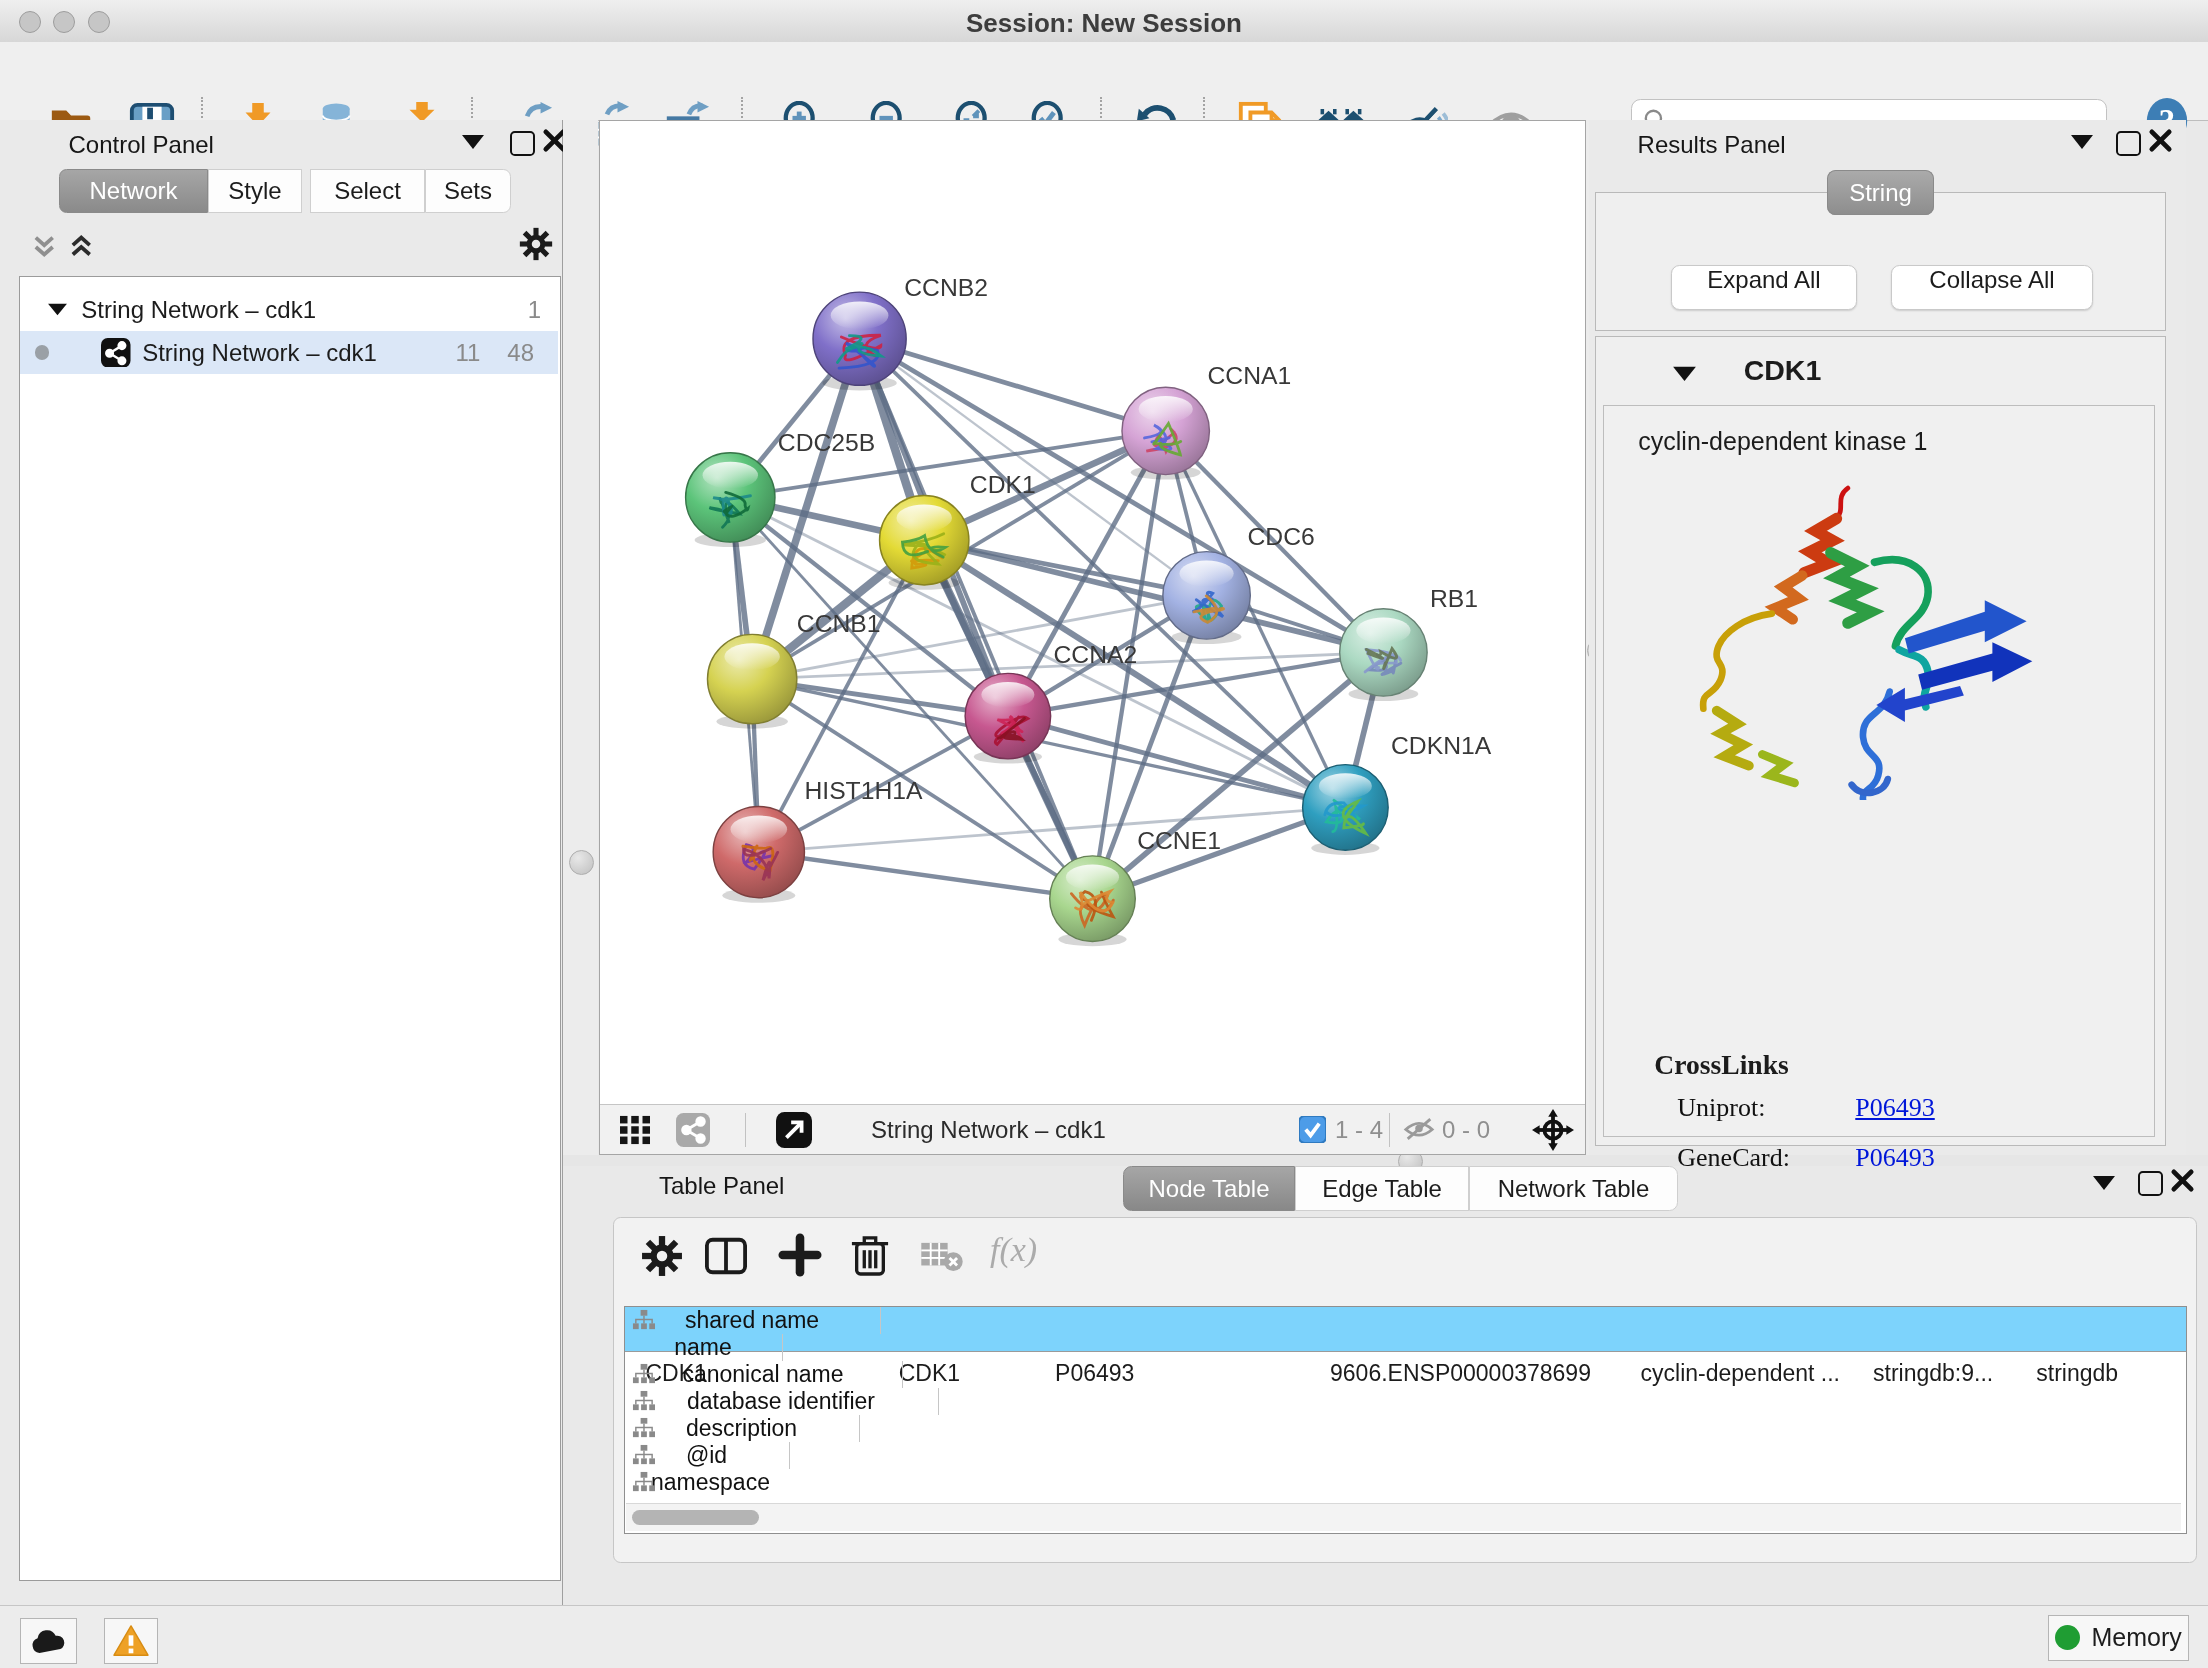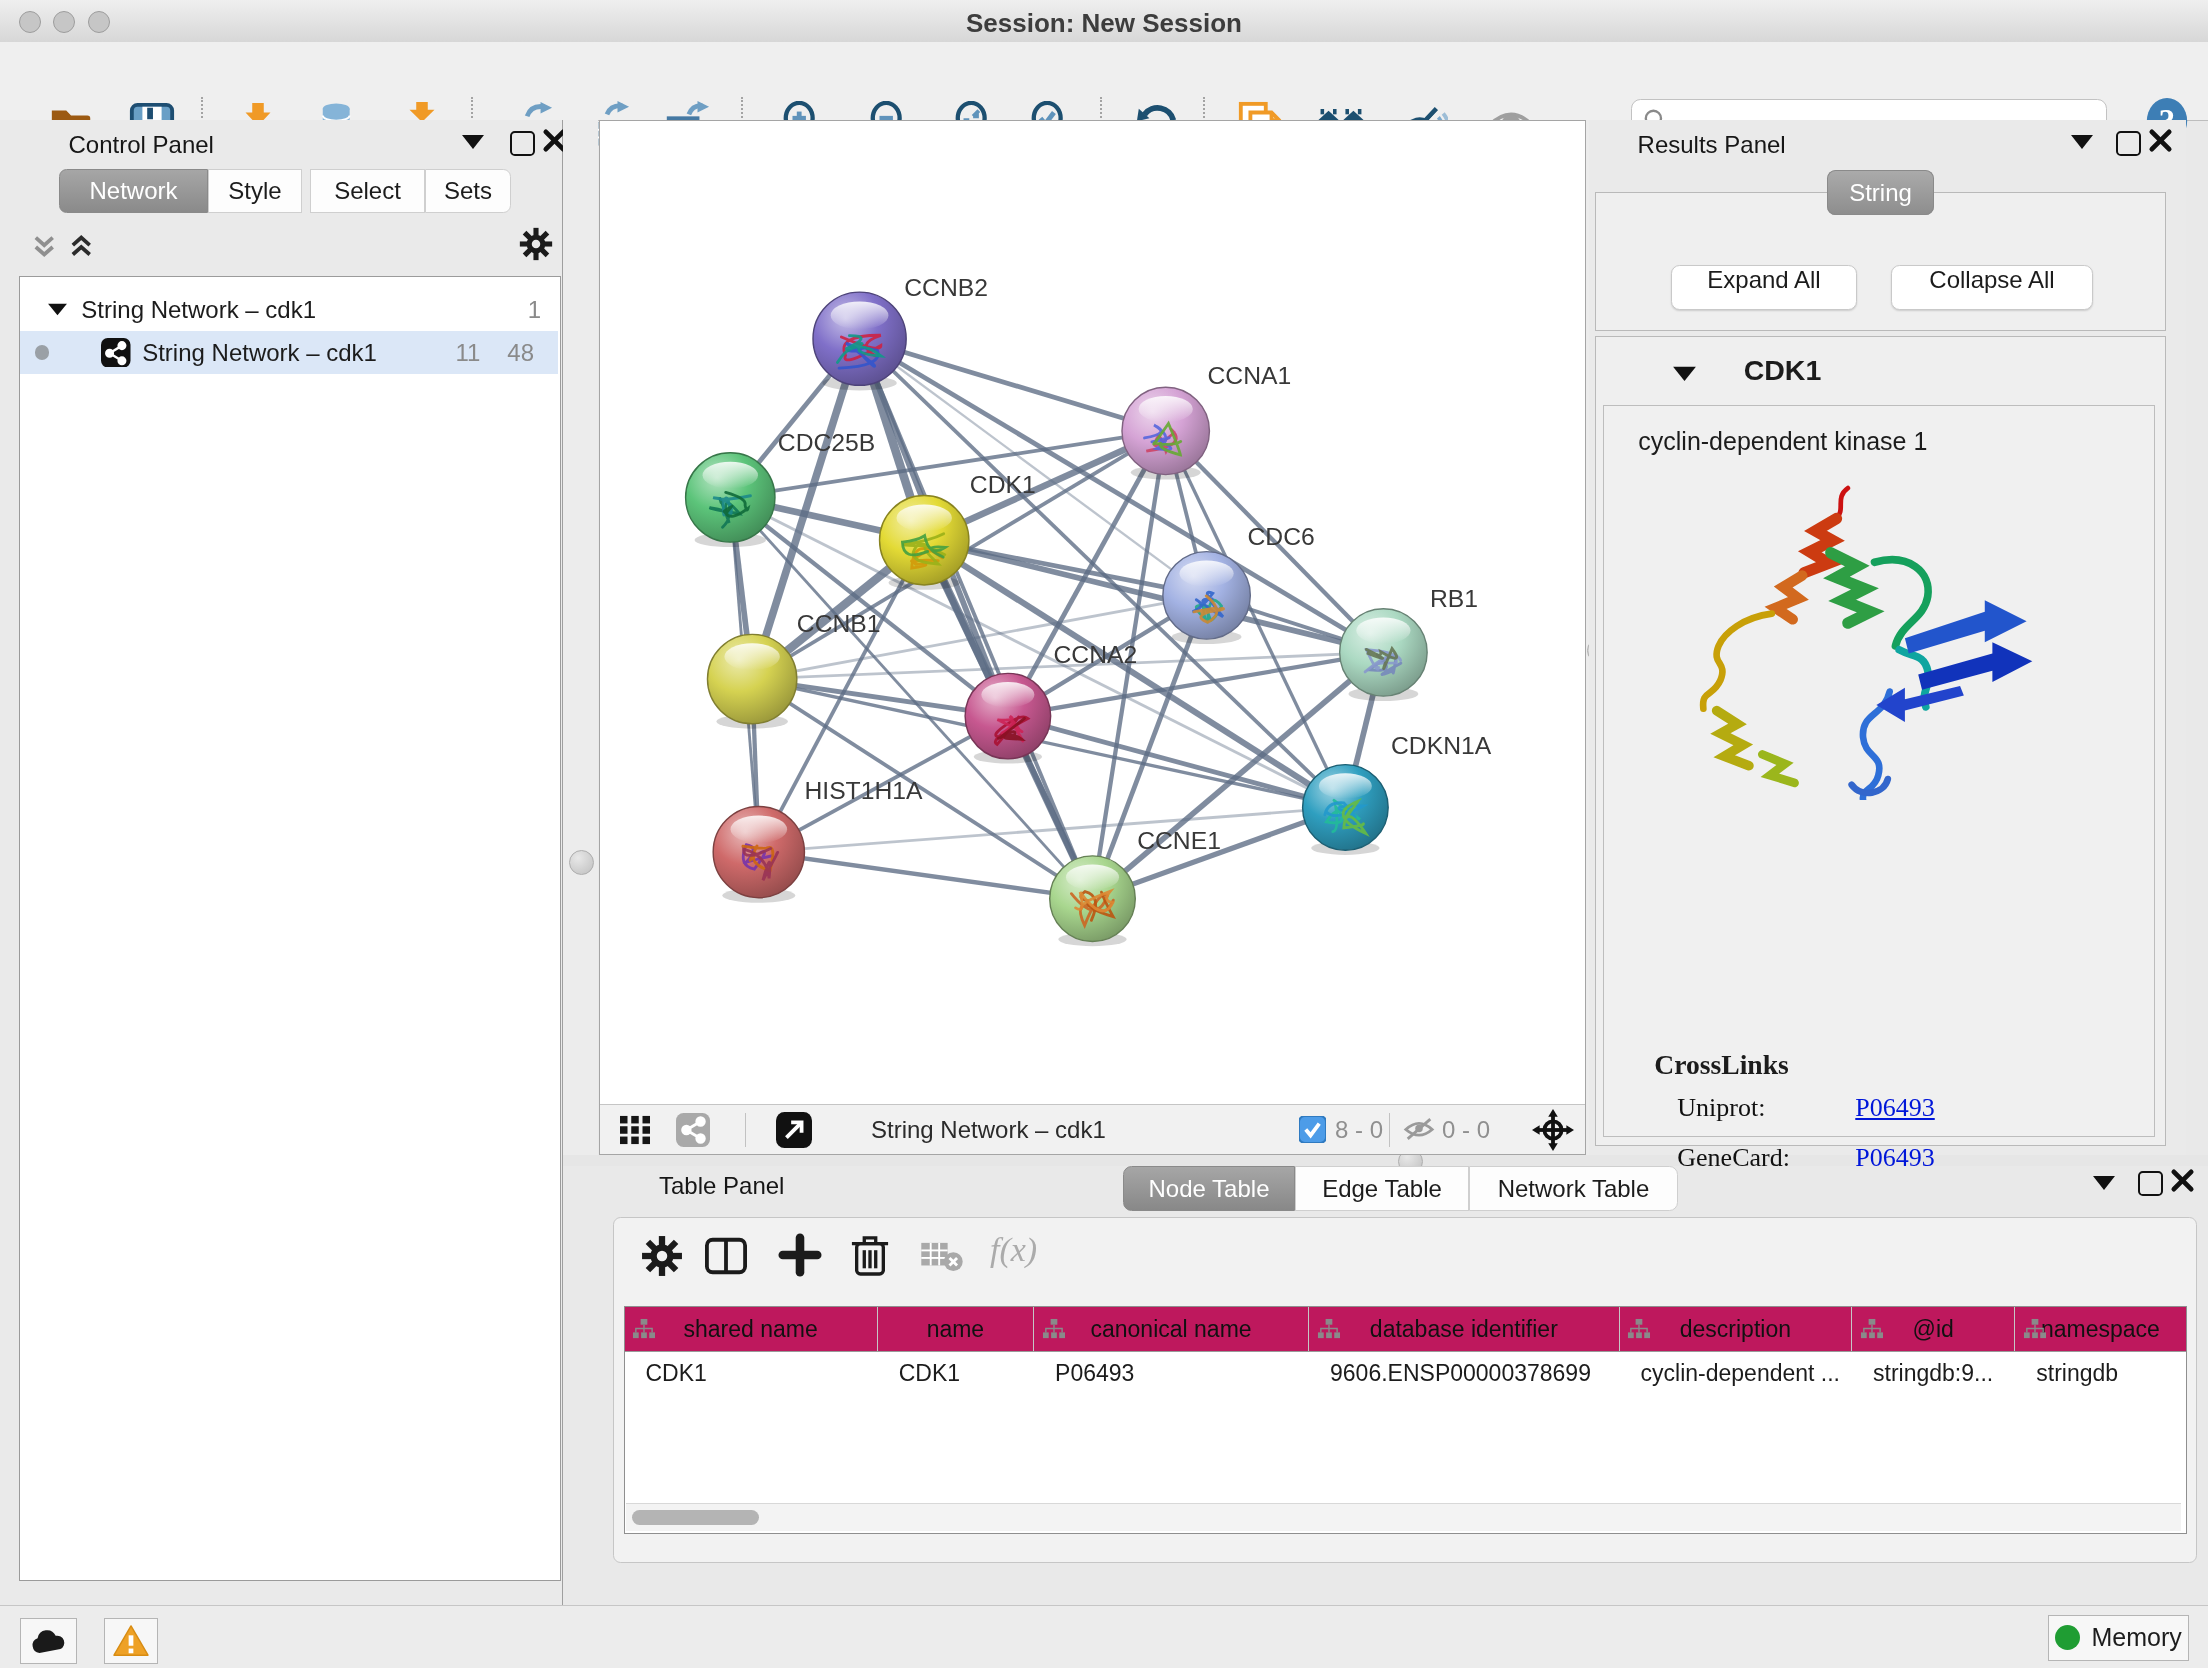--- a/index.html
+++ b/index.html
@@ -50,21 +50,21 @@
   .rbtn{top:145px;height:45px;background:#fff;border:1.9px solid #c9c9c9;border-radius:8.6px;
         font-size:24px;text-align:center;box-sizing:border-box;box-shadow:0 1px 1.9px rgba(0,0,0,.15);}
   .gene-head{font-size:28.5px;font-weight:bold;}
   .serif{font-family:"Liberation Serif",serif;}
   .xl-label{font-size:26px;color:#111;}
   .xl-value{font-size:26px;color:#0016d9;text-decoration:underline;}
   
   .table-region{left:563px;top:1166px;width:1645px;height:439px;background:#e9e9e9;}
   .tp-box{left:50px;top:51px;width:1584px;height:346px;background:#f2f2f2;border:1px solid #c6c6c6;border-radius:7.6px;box-sizing:border-box;}
   .tp-table{left:9.5px;top:88px;width:1563px;height:228px;background:#fff;border:1.9px solid #8f8f8f;box-sizing:border-box;}
-  .thead{display:flex;height:44px;background:#be185d;border-bottom:1.9px solid #9a9a9a;}
+  .thead{display:flex;height:44px;background:#7dd3fc;border-bottom:1.9px solid #9a9a9a;flex-direction:column;}
   .th{position:relative;box-sizing:border-box;border-right:1px solid #c6c6c6;font-size:23px;color:#111;
       display:flex;align-items:center;justify-content:center;}
   .trdata{display:flex;height:42px;font-size:23px;align-items:center;}
   .td{box-sizing:border-box;padding-left:21px;white-space:nowrap;overflow:hidden;}
   .hscroll{left:1.9px;bottom:1.9px;width:1555px;height:27px;background:#f3f3f3;border-top:1px solid #d8d8d8;}
   .hthumb{left:5.7px;top:5.7px;width:127px;height:15px;border-radius:7.6px;background:#b4b4b4;}
   .btab{position:absolute;top:0;height:45px;box-sizing:border-box;font-size:24px;text-align:center;line-height:43px;
         background:#fdfdfd;border:1px solid #cfcfcf;}
   .btab.sel{background:linear-gradient(#a6a6a6,#888);color:#fff;border-color:#8a8a8a;border-radius:8.6px 0 0 8.6px;}
   
@@ -629,21 +629,21 @@
           </g>
         </svg>
       </span>
     <div class="abs nstext" style="left:271px">String Network – cdk1</div>
     <span class="abs" style="left:699px;top:11.4px">
       <svg width="27" height="27" viewBox="0 0 28 28">
           <rect width="28" height="28" rx="6" fill="#4d9ce8" stroke="#2f7ac0" stroke-width="2"></rect>
       <polyline points="7,14 12,20 21,8" fill="none" stroke="#fff" stroke-width="4"></polyline>
         </svg>
       </span>
-    <div class="abs nsnum" style="left:735px">8 - 0</div>
+    <div class="abs nsnum" style="left:735px">1 - 4</div>
     <div class="abs nsep" style="left:789px"></div>
     <span class="abs" style="left:803px;top:11.4px">
       <svg width="32" height="27" viewBox="0 0 34 28">
           <path d="M3 14 q14 -13 28 0 q-14 12 -28 0 z" fill="none" stroke="#9a9a9a" stroke-width="3"></path>
       <circle cx="17" cy="13" r="4" fill="#9a9a9a"></circle>
           <line x1="5" y1="24" x2="29" y2="3" stroke="#9a9a9a" stroke-width="3"></line>
         </svg>
       </span>
     <div class="abs nsnum" style="left:842px">0 - 0</div>
     <span class="abs" style="left:932px;top:3.8px">

